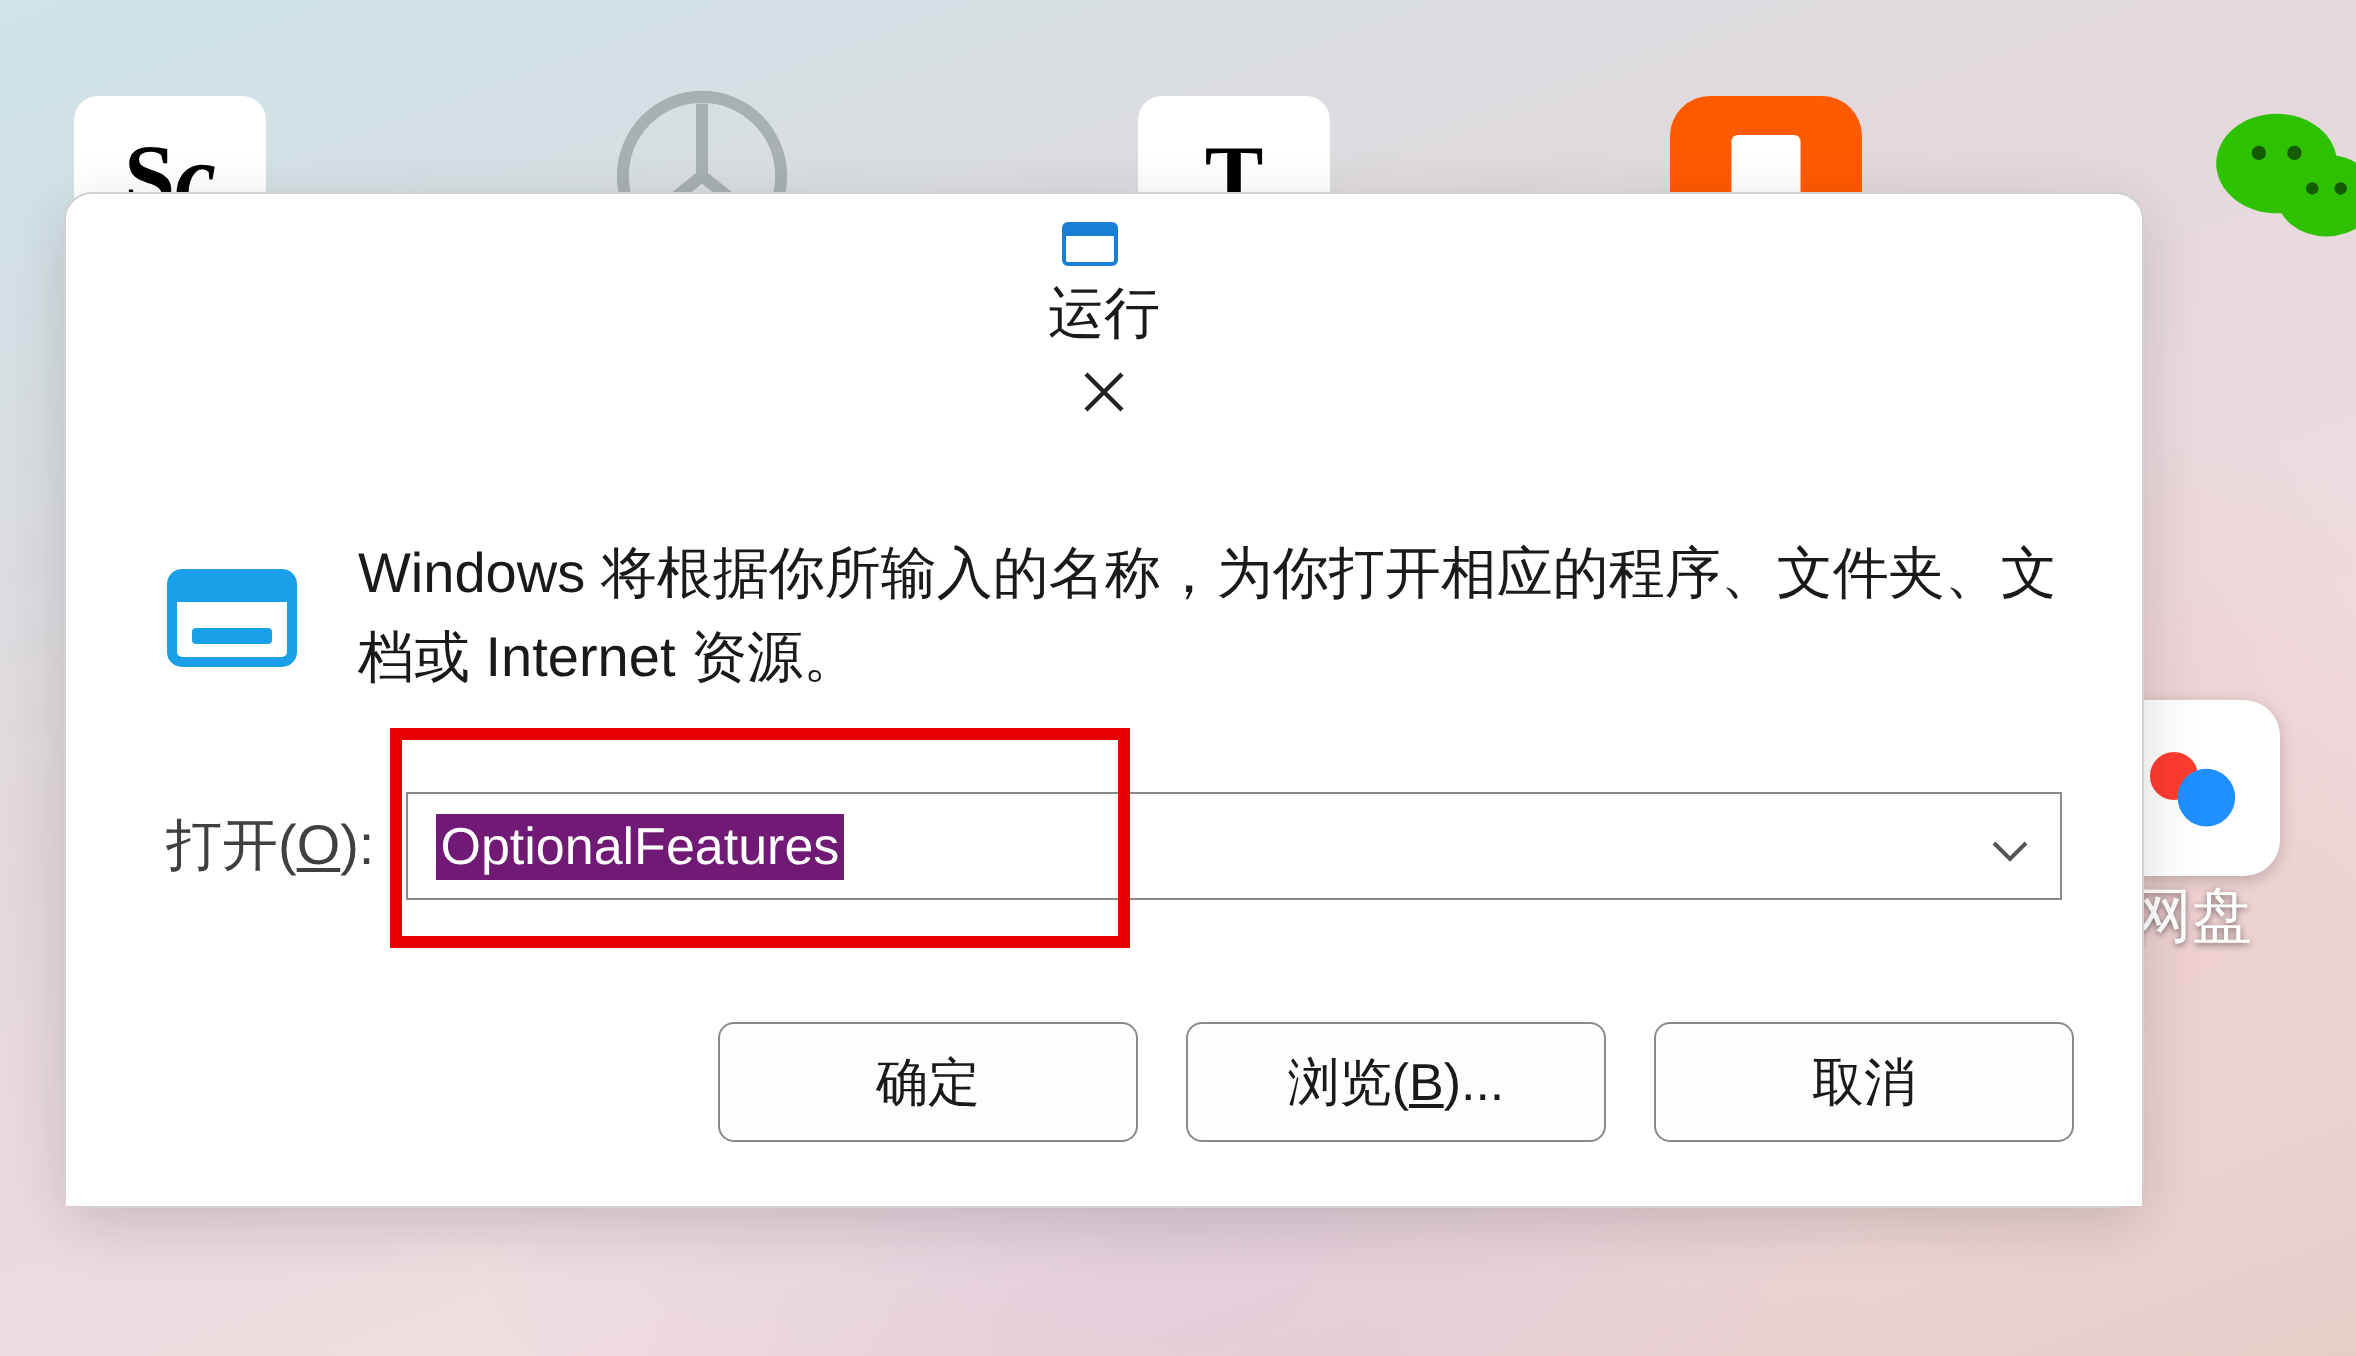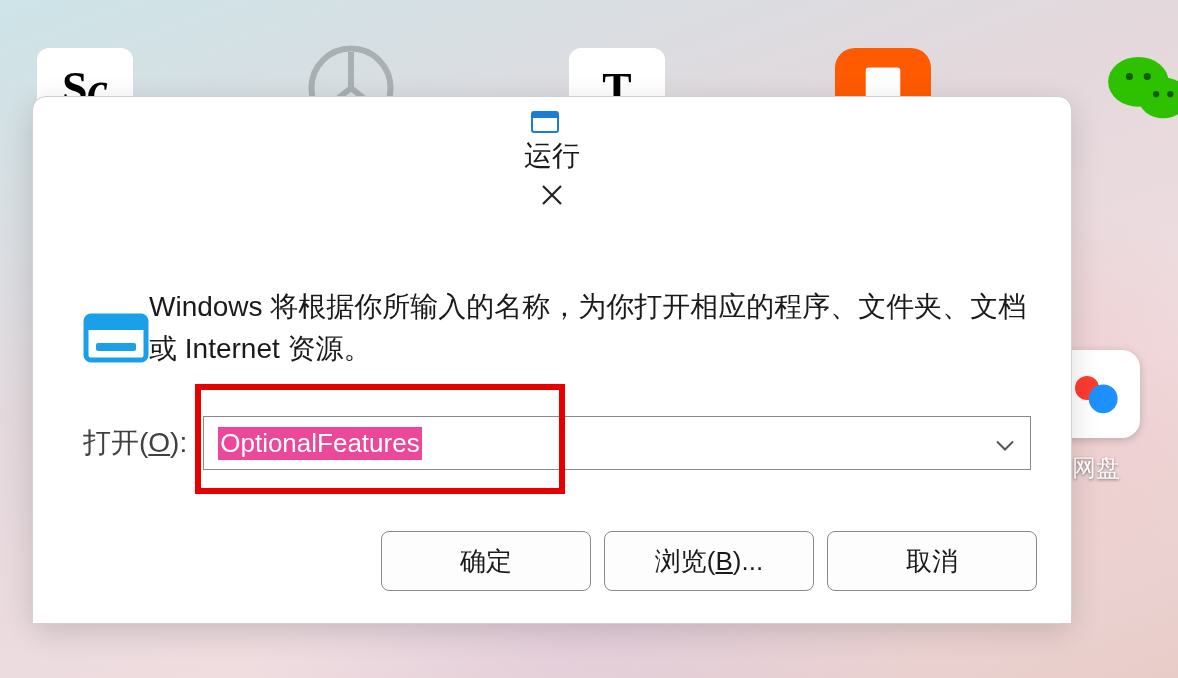--- a/index.html
+++ b/index.html
@@ -36,23 +36,23 @@
     width: 96px;
     height: 80px;
     border-radius: 12px;
     display: flex;
     align-items: center;
     justify-content: center;
     font-size: 44px;
     font-weight: bold;
   }
   .icon-label {
-    margin-top: 14px;
+    margin-top: 0;
     color: #fff;
-    font-size: 24px;
+    font-size: 30px;
     text-shadow: 0 1px 3px rgba(0,0,0,0.5);
   }
   .ic-sc { background:#fff; color:#000; font-family: Georgia, serif; font-size:46px; }
   .ic-mercedes { background: transparent; }
   .ic-t { background:#fff; color:#000; font-family:"Times New Roman",serif; }
   .ic-wps { background:#ff5a00; color:#fff; border-radius:20px;}
   .ic-wechat { background:transparent; }
 
   .right-icon {
     position: absolute;
@@ -107,22 +107,22 @@
     align-items:center;
     justify-content:center;
     cursor:pointer;
   }
 
   .body-area {
     padding: 40px 40px 30px 50px;
   }
   .desc-row {
     display:flex;
-    align-items:flex-end;
-    margin-top:21px;
+    gap: 30px;
+    align-items:center;
   }
   .run-big-icon {
     flex-shrink:0;
     margin-top:6px;
   }
   .desc-text {
     font-size: 28px;
     line-height: 1.5;
     color: #1a1a1a;
   }
@@ -148,21 +148,21 @@
     width: 100%;
     height: 54px;
     border: 1px solid #8a8a8a;
     padding: 0 44px 0 14px;
     font-size: 26px;
     display:flex;
     align-items:center;
     background:#fff;
   }
   .combo .sel-text {
-    background:#ec4899;
+    background:#701a75;
     color:#fff;
     padding: 1px 2px;
   }
   .combo .chev {
     position:absolute;
     right:16px;
     top:50%;
     transform:translateY(-50%);
     color:#555;
   }
@@ -175,21 +175,21 @@
     border: 6px solid #e60000;
     pointer-events:none;
   }
 
   .button-row {
     background:#fff;
     border-top:1px solid transparent;
     padding: 30px 34px 32px 34px;
     display:flex;
     justify-content:flex-end;
-    gap: 13px;
+    gap: 24px;
   }
   .btn {
     min-width: 210px;
     height: 60px;
     border: 1px solid #8a8a8a;
     border-radius: 8px;
     background:#fdfdfd;
     font-size: 26px;
     color:#1a1a1a;
     display:flex;

